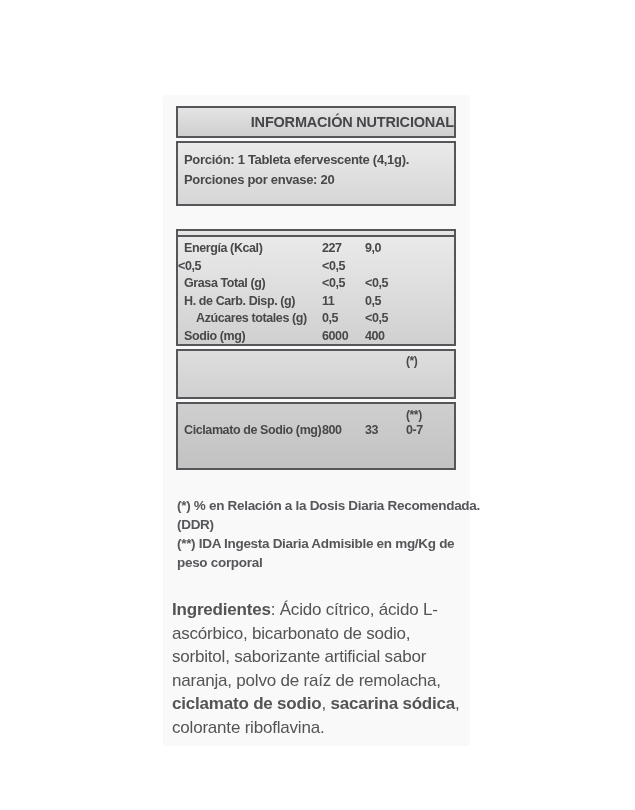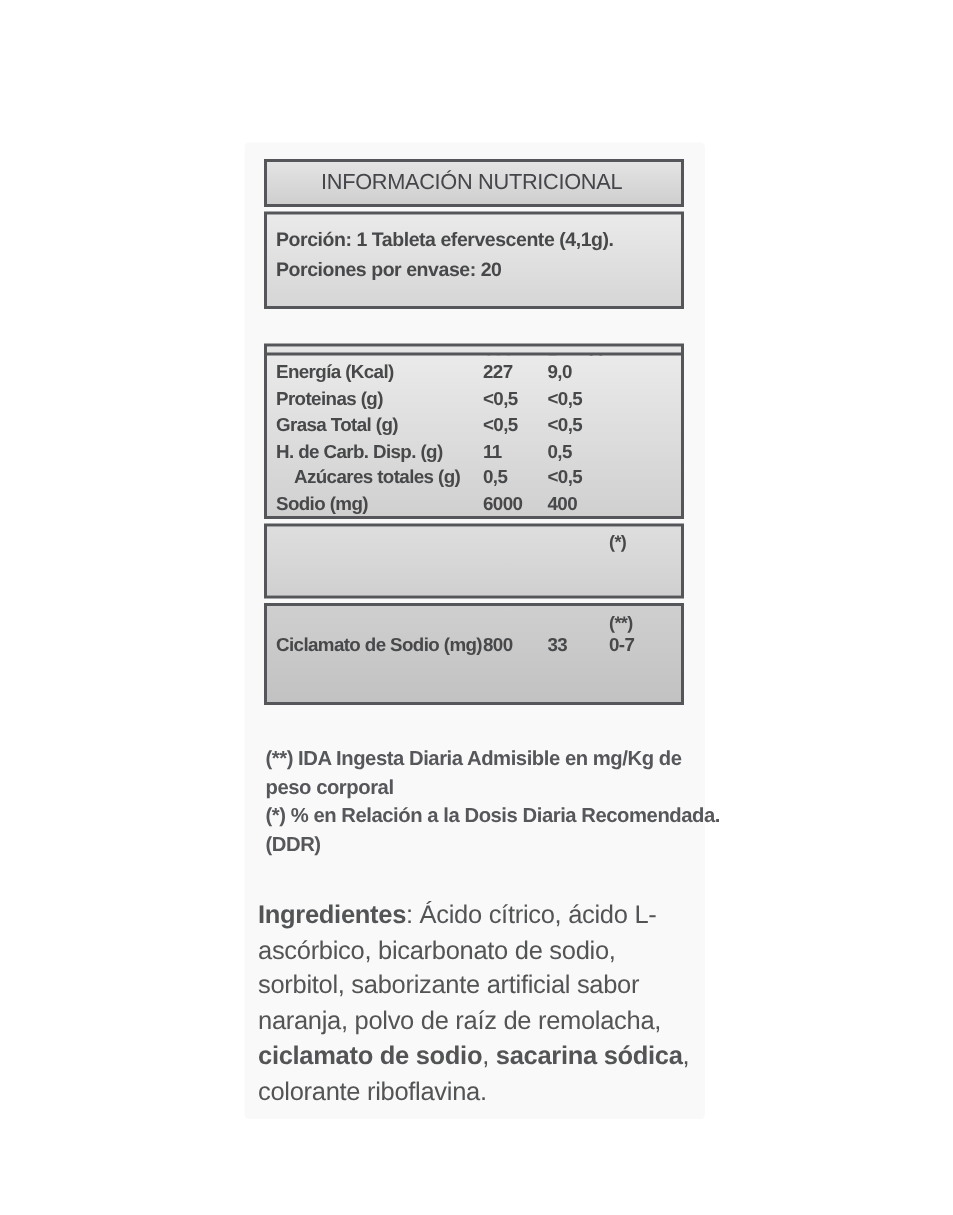--- a/index.html
+++ b/index.html
@@ -23,22 +23,22 @@
     border:2px solid var(--border);
   }
   .nbox-title{top:0;height:32px;background:linear-gradient(#e4e4e4,#cfcfcf);}
   .nbox-serving{top:35px;height:65px;background:linear-gradient(#eaeaea,#d6d6d6);}
   .nbox-colhead{top:103px;height:23px;background:linear-gradient(#e6e6e6,#dadada);margin-top:20px;}
   .nbox-main{top:129px;height:111px;background:linear-gradient(#eaeaea,#d0d0d0);}
   .nbox-vitamin{top:243px;height:50px;background:linear-gradient(#dedede,#d0d0d0);}
   .nbox-additives{top:296px;height:68px;background:linear-gradient(#cfcfcf,#c2c2c2);}
 
   .title-text{
-    display:block;height:40px;line-height:28px;text-align:left;
-    padding-left:36px;font-size:14.5px;font-weight:400;letter-spacing:-0.2px;
+    display:block;height:40px;line-height:28px;text-align:right;
+    padding-left:36px;font-size:14.5px;font-weight:700;letter-spacing:-0.2px;
     white-space:nowrap;color:#45464a;
   }
   .serving{padding:7px 6px 0 6px;font-size:13px;font-weight:700;
     letter-spacing:-0.3px;line-height:20px;white-space:nowrap;}
 
   
   .t-row,.colhead-row,.marker-row{
     display:grid;grid-template-columns:144px 43px 41px 1fr;
     font-size:12.5px;font-weight:700;letter-spacing:-0.4px;
     line-height:17.5px;white-space:nowrap;
@@ -94,21 +94,20 @@
 
   <div class="nbox nbox-main">
     <div class="rows">
         <div class="t-row">
           <span class="c0">Energía (Kcal)</span>
           <span class="c1">227</span>
           <span class="c2">9,0</span>
           <span class="c3"></span>
         </div>
         <div class="t-row">
-          <span class="c0">Proteinas (g)</span>
           <span class="c1">&lt;0,5</span>
           <span class="c2">&lt;0,5</span>
           <span class="c3"></span>
         </div>
         <div class="t-row">
           <span class="c0">Grasa Total (g)</span>
           <span class="c1">&lt;0,5</span>
           <span class="c2">&lt;0,5</span>
           <span class="c3"></span>
         </div>
@@ -155,17 +154,17 @@
           <span class="c1">800</span>
           <span class="c2">33</span>
           <span class="c3">0-7</span>
         </div>
       </div>
   </div>
 
 </div>
 
 <div class="footnotes">
+  <p>(*) % en Relación a la Dosis Diaria Recomendada. (DDR)</p>
   <p>(**) IDA Ingesta Diaria Admisible en mg/Kg de peso corporal</p>
-  <p>(*) % en Relación a la Dosis Diaria Recomendada. (DDR)</p>
 </div>
 
 <div class="ingredients"><b>Ingredientes</b><span>: Ácido cítrico, ácido L-ascórbico, bicarbonato de sodio, sorbitol, saborizante artificial sabor naranja, polvo de raíz de remolacha, </span><b>ciclamato de sodio</b><span>, </span><b>sacarina sódica</b><span>, colorante riboflavina.</span></div>
 
 </body></html>

